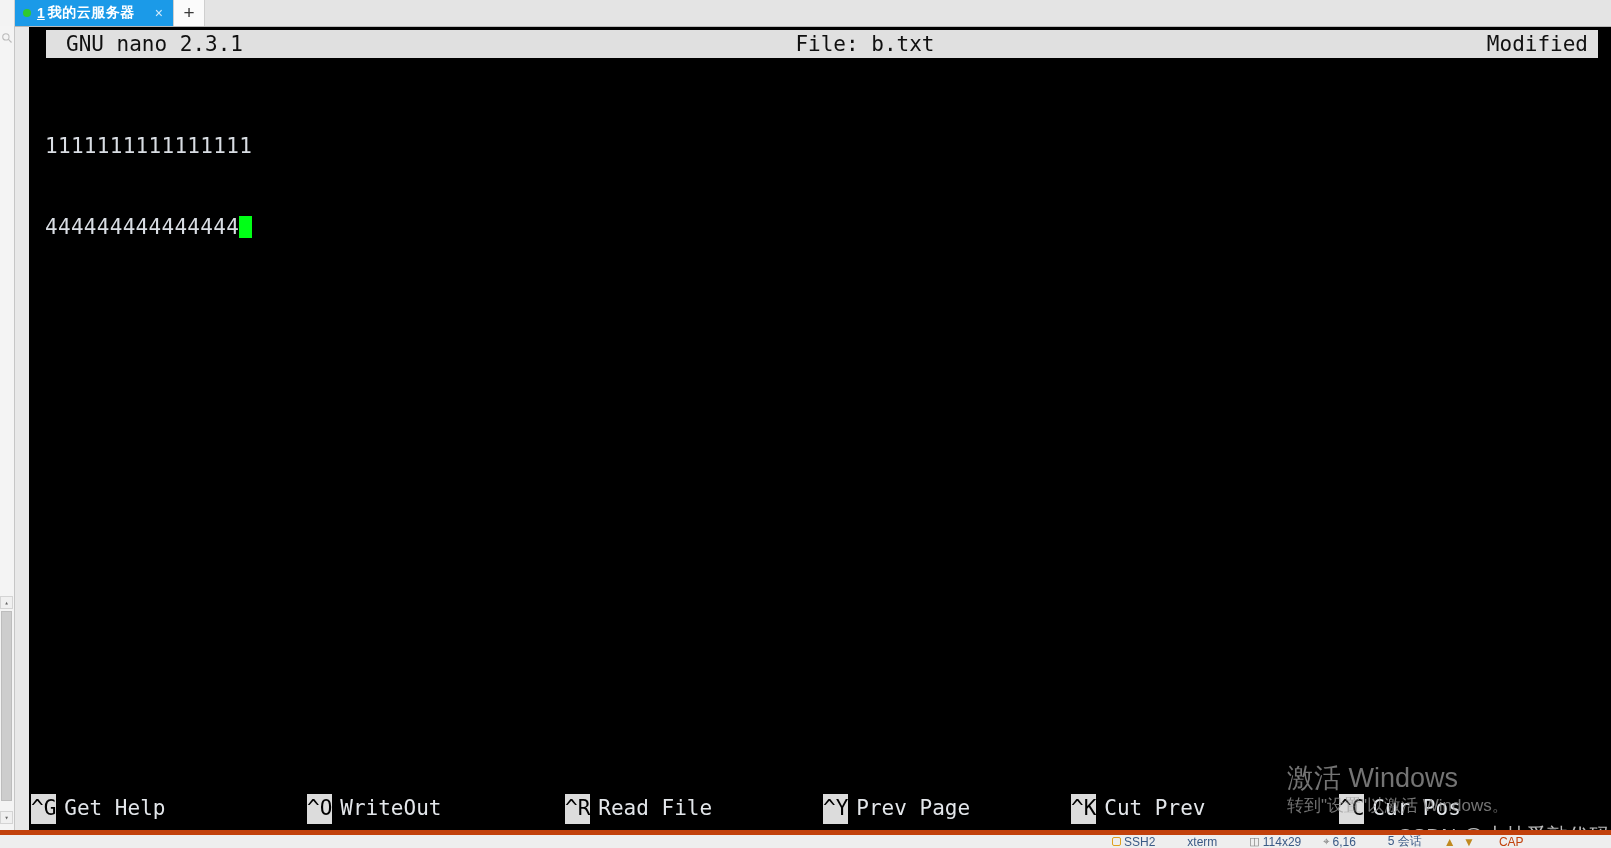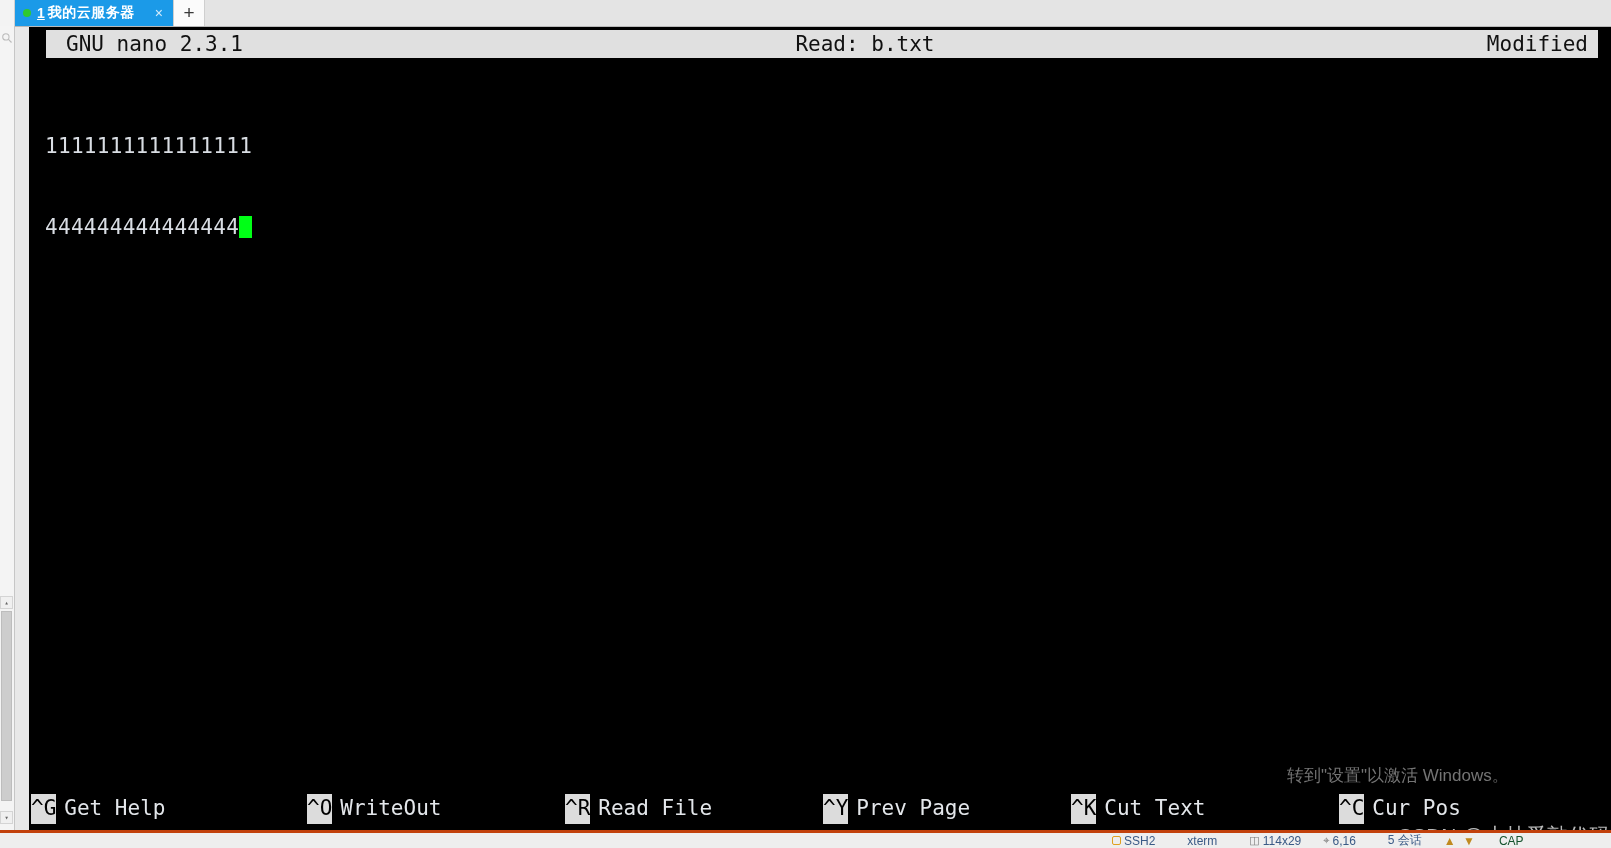--- a/index.html
+++ b/index.html
@@ -218,21 +218,21 @@
     white-space: nowrap;
     pointer-events: none;
   }
 
   
   .statusbar {
     position: absolute;
     left: 0; bottom: 0;
     width: 1611px; height: 18px;
     background: #eeeeee;
-    border-top: 3px solid #c2410c;
+    border-top: 5px solid #c2410c;
     box-sizing: border-box;
     display: flex;
     align-items: center;
     font-family: "Liberation Sans", sans-serif;
     font-size: 12px;
     color: #3a5a86;
     overflow: hidden;
   }
   .sb-spacer { width: 1112px; }
   .sb-item { display: flex; align-items: center; white-space: nowrap; }
@@ -243,21 +243,21 @@
     margin-right: 3px;
     box-sizing: border-box;
   }
   .sb-gap { width: 32px; }
   .sb-gap-s { width: 22px; }
   .sb-ico {
     color: #7a7a7a;
     margin-right: 3px;
     font-size: 11px;
   }
-  .sb-cap { color: #14532d; }
+  .sb-cap { color: #c2410c; }
   .sb-arrows { color: #c08a20; letter-spacing: 2px; }
 </style>
 </head>
 <body>
 
 <div id="app">
 
   <div class="tabbar">
     <div class="tab-gap"></div>
     <div class="tab-active">
@@ -280,42 +280,43 @@
     <div class="rail-scroll-up">▴</div>
     <div class="rail-thumb"></div>
     <div class="rail-scroll-down">▾</div>
   </div>
 
   <div class="terminal">
     <div class="term-inner">
 
       <div class="nano-title">
         <span class="nt-version">GNU nano 2.3.1</span>
-        <span class="nt-file">Read: b.txt</span>
+        <span class="nt-file">File: b.txt</span>
         <span class="nt-mod">Modified</span>
       </div>
 
       <div class="nano-body">
         <div class="nano-line"><span>1111111111111111</span></div>
         <div class="nano-line"><span>444444444444444</span><span class="cursor-block"></span></div>
       </div>
 
       <div class="nano-shortcuts">
         <div class="sc-row">
           <div class="sc-cell sc-w1"><span class="sc-key">^G</span><span class="sc-label">Get Help</span></div>
           <div class="sc-cell sc-w2"><span class="sc-key">^O</span><span class="sc-label">WriteOut</span></div>
           <div class="sc-cell sc-w3"><span class="sc-key">^R</span><span class="sc-label">Read File</span></div>
           <div class="sc-cell sc-w4"><span class="sc-key">^Y</span><span class="sc-label">Prev Page</span></div>
-          <div class="sc-cell sc-w5"><span class="sc-key">^K</span><span class="sc-label">Cut Text</span></div>
+          <div class="sc-cell sc-w5"><span class="sc-key">^K</span><span class="sc-label">Cut Prev</span></div>
           <div class="sc-cell sc-w6"><span class="sc-key">^C</span><span class="sc-label">Cur Pos</span></div>
         </div>
         
       </div>
 
       <div class="watermark">
+        <div class="wm-line1">激活 Windows</div>
         <div class="wm-line2">转到"设置"以激活 Windows。</div>
       </div>
 
       <div class="csdn">CSDN @小林爱敲代码</div>
 
     </div>
   </div>
 
   <div class="statusbar">
     <div class="sb-spacer"></div>

